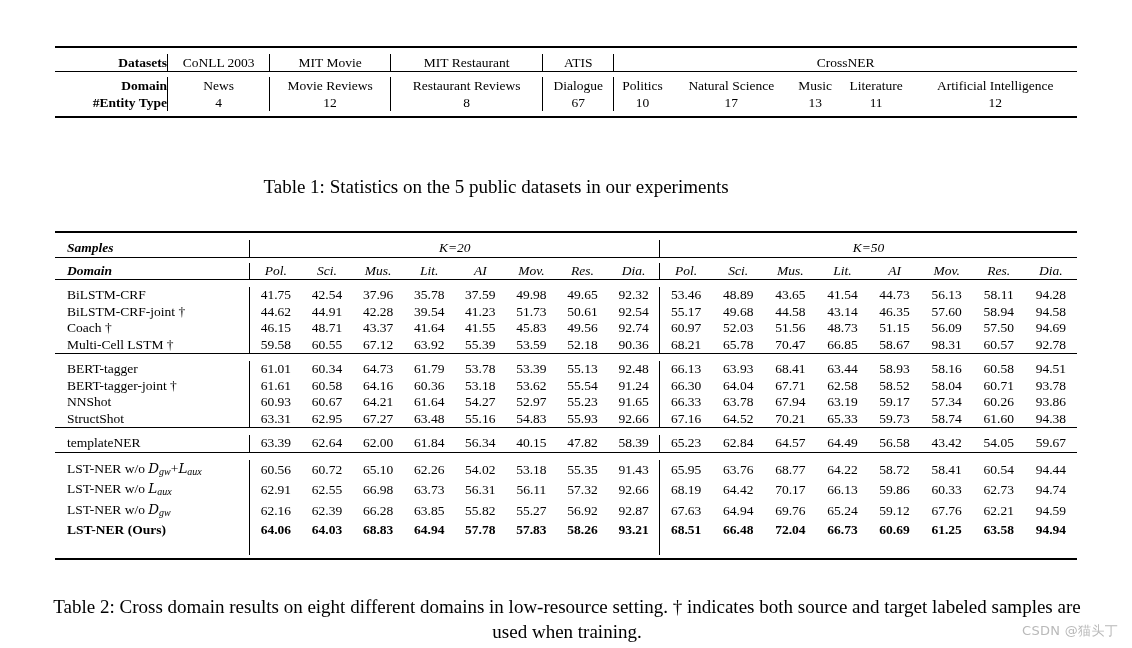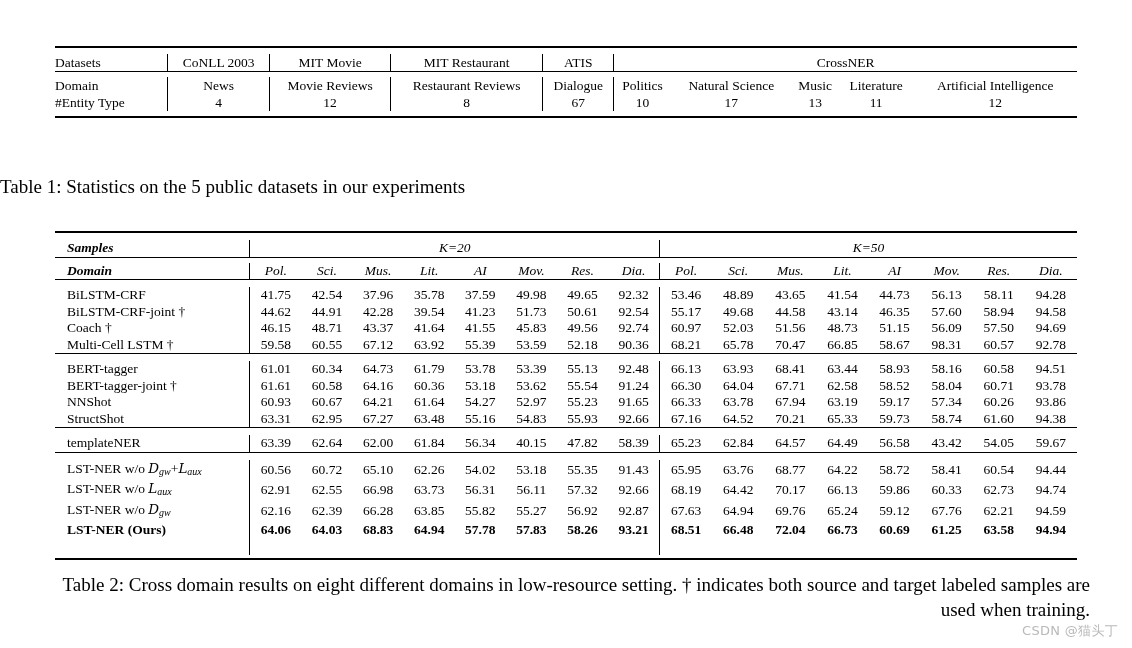--- a/index.html
+++ b/index.html
@@ -33,45 +33,46 @@
     font-weight: normal;
     text-align: center;
     white-space: nowrap;
   }
   .rule-top    { border-top: 2.2px solid #000; }
   .rule-thin   { border-top: 1.0px solid #000; }
   .rule-bottom { border-bottom: 2.2px solid #000; }
 
   .t1 td { height: 17px; line-height: 17px; }
   .t1 .lbl {
-    font-weight: normal;
-    text-align: left;
+    font-weight: bold;
+    text-align: right;
     width: 112px;
   }
   .t1 .sep { border-left: 1.1px solid #000; }
   .t1 .hdr { font-weight: bold; }
   .t1 .spacer-top td { height: 6px; }
   .t1 .spacer-bot td { height: 5px; }
 
   
   .caption {
     position: absolute;
     font-size: 19px;
     line-height: 25px;
   }
   .cap1 {
     left: 0;
     top: 174px;
     width: 992px;
+    text-align: center;
   }
   .cap2 {
     left: 44px;
-    top: 572px;
+    top: 594px;
     width: 1046px;
-    text-align: right;
+    text-align: center;
   }
 
   
   .t2-wrap {
     position: absolute;
     left: 55px;
     top: 231px;
     width: 1022px;
   }
   .t2 { font-size: 12.8px; }

